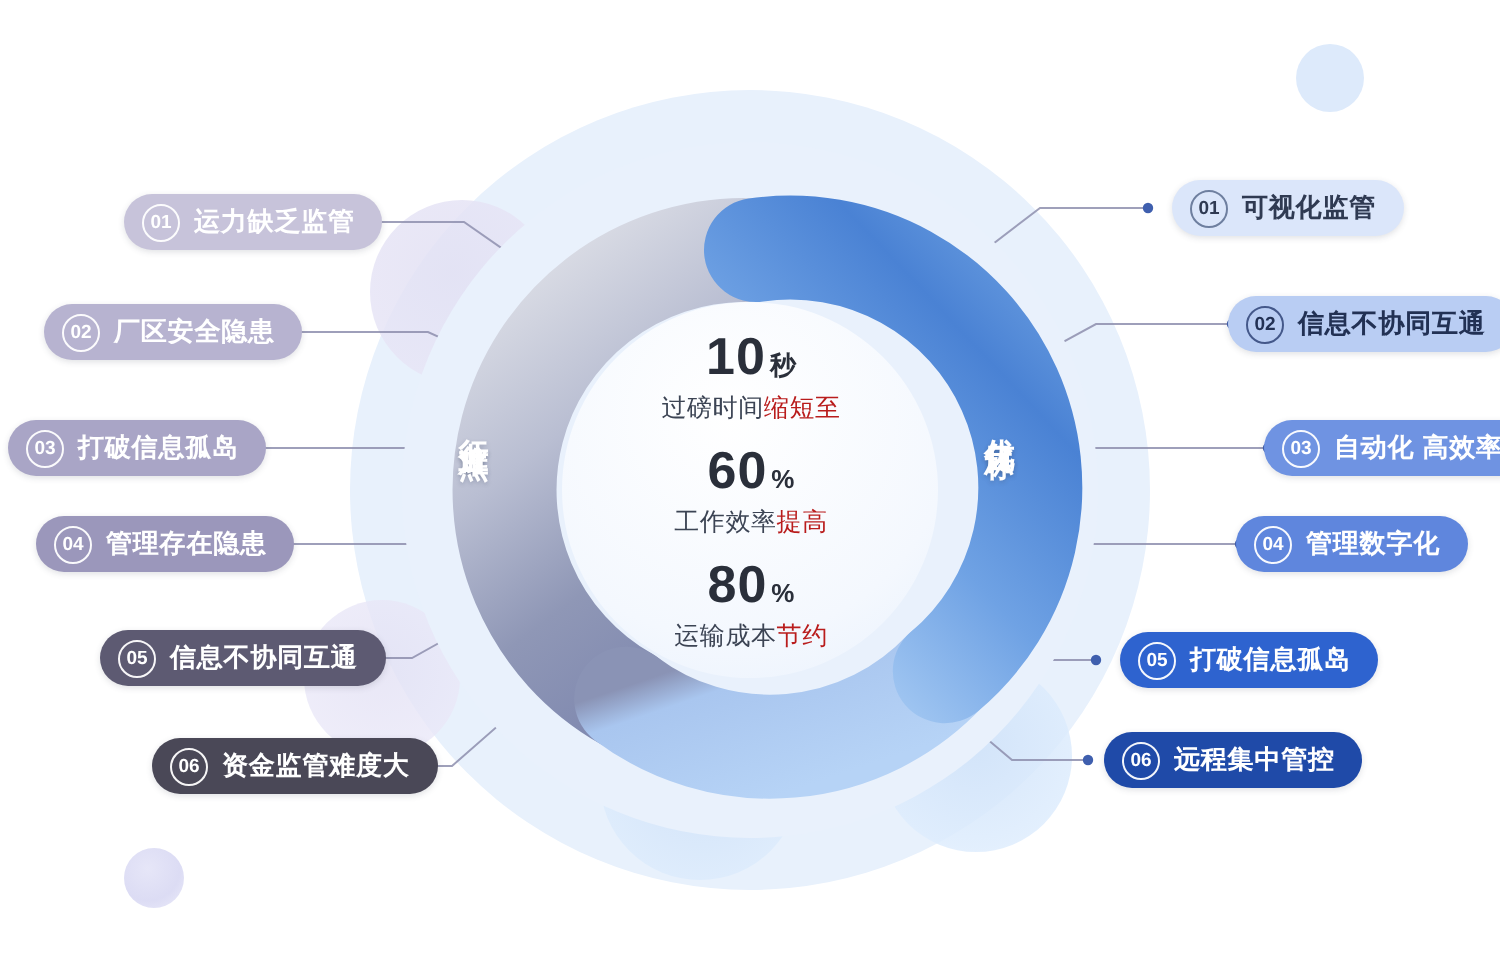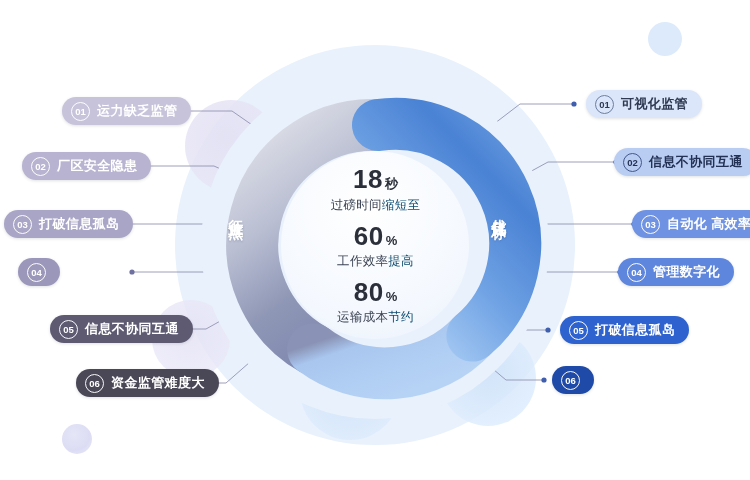--- a/index.html
+++ b/index.html
@@ -58,21 +58,21 @@
     text-align:center;
   }
   .metric{margin:0;padding:0;}
   .metric + .metric{margin-top:9px;}
   .m-num{
     color:#2a2f3a;font-size:26px;font-weight:700;line-height:1;
     letter-spacing:.5px;
   }
   .m-unit{font-size:13px;font-weight:600;color:#2a2f3a;margin-left:2px;}
   .m-cap{font-size:12.5px;color:#3c4454;margin-top:4px;letter-spacing:.3px;}
-  .m-hl{color:#0c4a6e;}
+  .m-hl{color:#b91c1c;}
 
   
   #lines{position:absolute;left:0;top:0;width:750px;height:480px;pointer-events:none;}
 
   
   .chip{
     position:absolute;
     display:flex;align-items:center;gap:7px;
     height:28px;
     padding:0 14px 0 9px;
@@ -204,21 +204,21 @@
       <circle cx="175" cy="175" r="94" fill="url(#gInner)"></circle>
     </svg>
   </div>
 
   <div id="capLeft" class="ring-caption">行业难点</div>
   <div id="capRight" class="ring-caption">优化目标</div>
 
   <div id="center">
     <div class="metric">
       <div>
-        <span class="m-num">18</span><span class="m-unit">秒</span>
+        <span class="m-num">10</span><span class="m-unit">秒</span>
       </div>
       <div class="m-cap">
         <span>过磅时间</span><span class="m-hl">缩短至</span>
       </div>
     </div>
 
     <div class="metric">
       <div>
         <span class="m-num">60</span><span class="m-unit">%</span>
       </div>
@@ -244,20 +244,21 @@
   <div class="chip lv2" style="left:22px;top:152px;">
     <span class="num">02</span>
     <span>厂区安全隐患</span>
   </div>
   <div class="chip lv3" style="left:4px;top:210px;">
     <span class="num">03</span>
     <span>打破信息孤岛</span>
   </div>
   <div class="chip lv4" style="left:18px;top:258px;">
     <span class="num">04</span>
+    <span>管理存在隐患</span>
   </div>
   <div class="chip lv5" style="left:50px;top:315px;">
     <span class="num">05</span>
     <span>信息不协同互通</span>
   </div>
   <div class="chip lv6" style="left:76px;top:369px;">
     <span class="num">06</span>
     <span>资金监管难度大</span>
   </div>
 
@@ -276,15 +277,16 @@
   <div class="chip right rv4" style="left:618px;top:258px;">
     <span class="num">04</span>
     <span>管理数字化</span>
   </div>
   <div class="chip right rv5" style="left:560px;top:316px;">
     <span class="num">05</span>
     <span>打破信息孤岛</span>
   </div>
   <div class="chip right rv6" style="left:552px;top:366px;">
     <span class="num">06</span>
+    <span>远程集中管控</span>
   </div>
 
 </div>
 
 </body></html>

